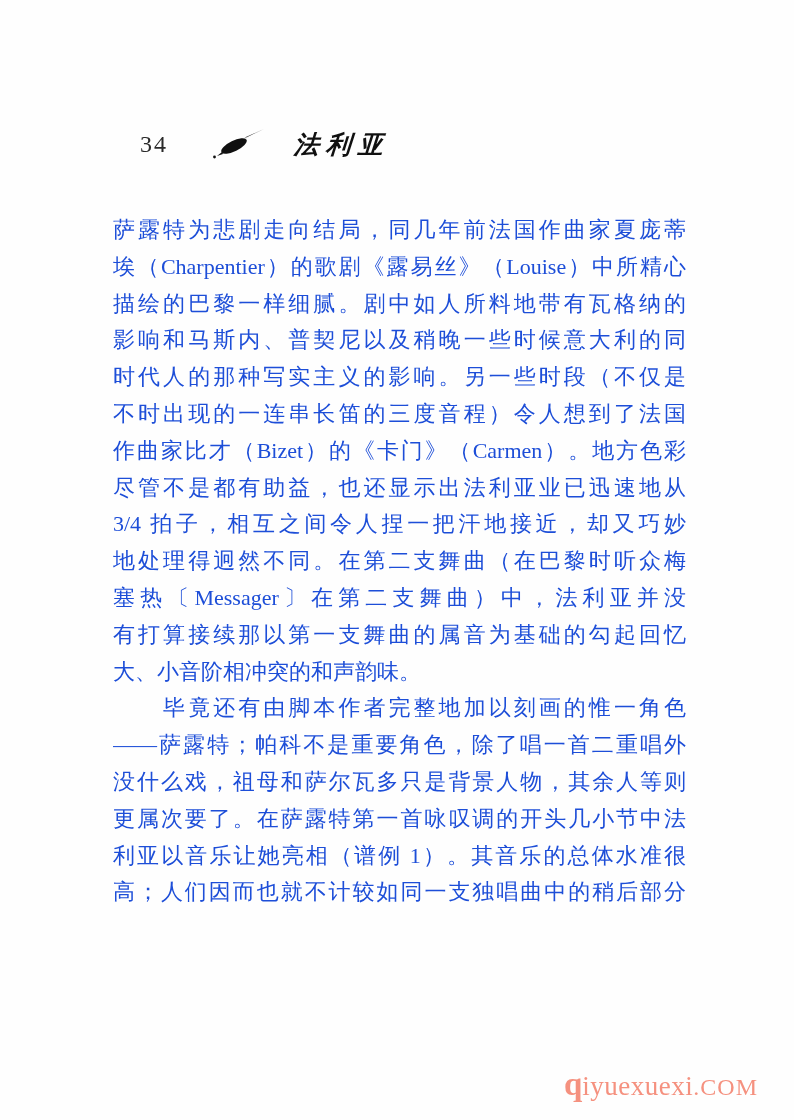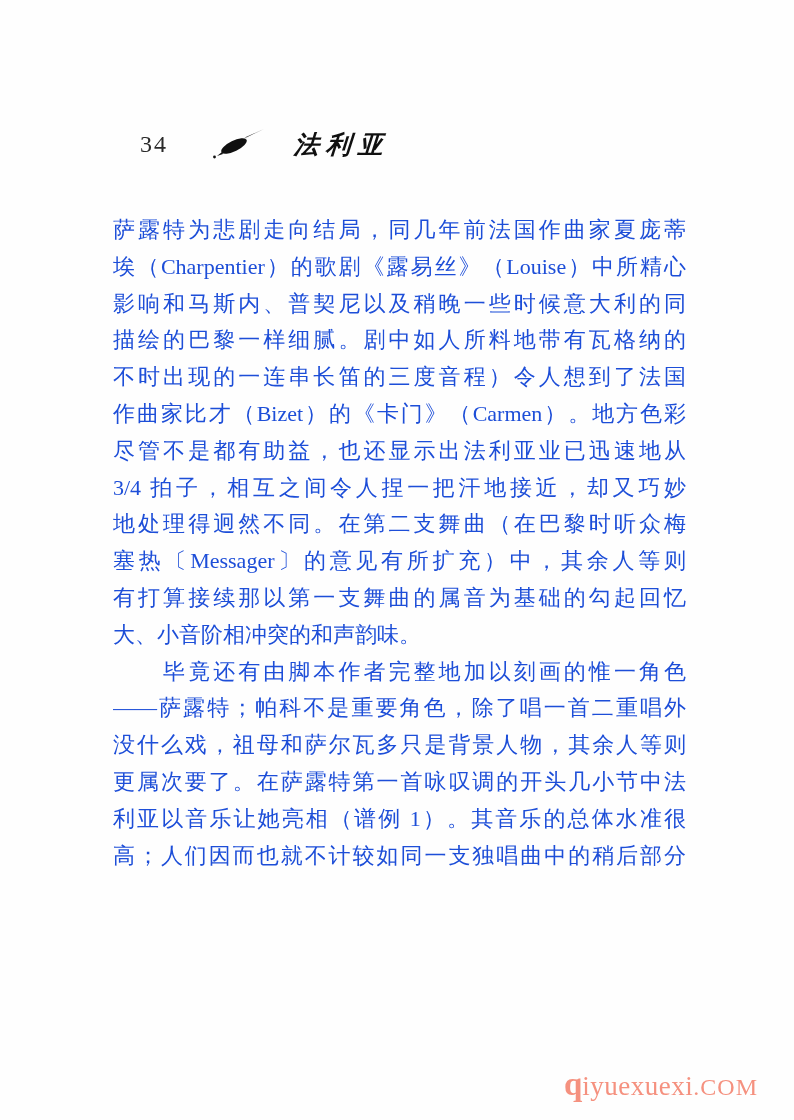--- a/index.html
+++ b/index.html
@@ -103,28 +103,29 @@
           <circle cx="4.5" cy="29" r="1.4"></circle>
         </g>
       </svg>
     </span>
     <span class="book-title">法利亚</span>
   </div>
 
   <div class="body-text">
       <div class="line j">萨露特为悲剧走向结局，同几年前法国作曲家夏庞蒂</div>
       <div class="line j">埃（Charpentier）的歌剧《露易丝》（Louise）中所精心</div>
+      <div class="line j">描绘的巴黎一样细腻。剧中如人所料地带有瓦格纳的</div>
       <div class="line j">影响和马斯内、普契尼以及稍晚一些时候意大利的同</div>
-      <div class="line j">描绘的巴黎一样细腻。剧中如人所料地带有瓦格纳的</div>
+      <div class="line j">时代人的那种写实主义的影响。另一些时段（不仅是</div>
       <div class="line j">不时出现的一连串长笛的三度音程）令人想到了法国</div>
       <div class="line j">作曲家比才（Bizet）的《卡门》（Carmen）。地方色彩</div>
       <div class="line j">尽管不是都有助益，也还显示出法利亚业已迅速地从</div>
       <div class="line j">3/4 拍子，相互之间令人捏一把汗地接近，却又巧妙</div>
       <div class="line j">地处理得迥然不同。在第二支舞曲（在巴黎时听众梅</div>
-      <div class="line j">塞热〔Messager〕的意见有所扩充）中，其余人等则</div>
+      <div class="line j">塞热〔Messager〕在第二支舞曲）中，法利亚并没</div>
       <div class="line j">有打算接续那以第一支舞曲的属音为基础的勾起回忆</div>
       <div class="line">大、小音阶相冲突的和声韵味。</div>
       <div class="line j">　　毕竟还有由脚本作者完整地加以刻画的惟一角色</div>
       <div class="line j">——萨露特；帕科不是重要角色，除了唱一首二重唱外</div>
       <div class="line j">没什么戏，祖母和萨尔瓦多只是背景人物，其余人等则</div>
       <div class="line j">更属次要了。在萨露特第一首咏叹调的开头几小节中法</div>
       <div class="line j">利亚以音乐让她亮相（谱例 1）。其音乐的总体水准很</div>
       <div class="line j">高；人们因而也就不计较如同一支独唱曲中的稍后部分</div>
     </div>
 

